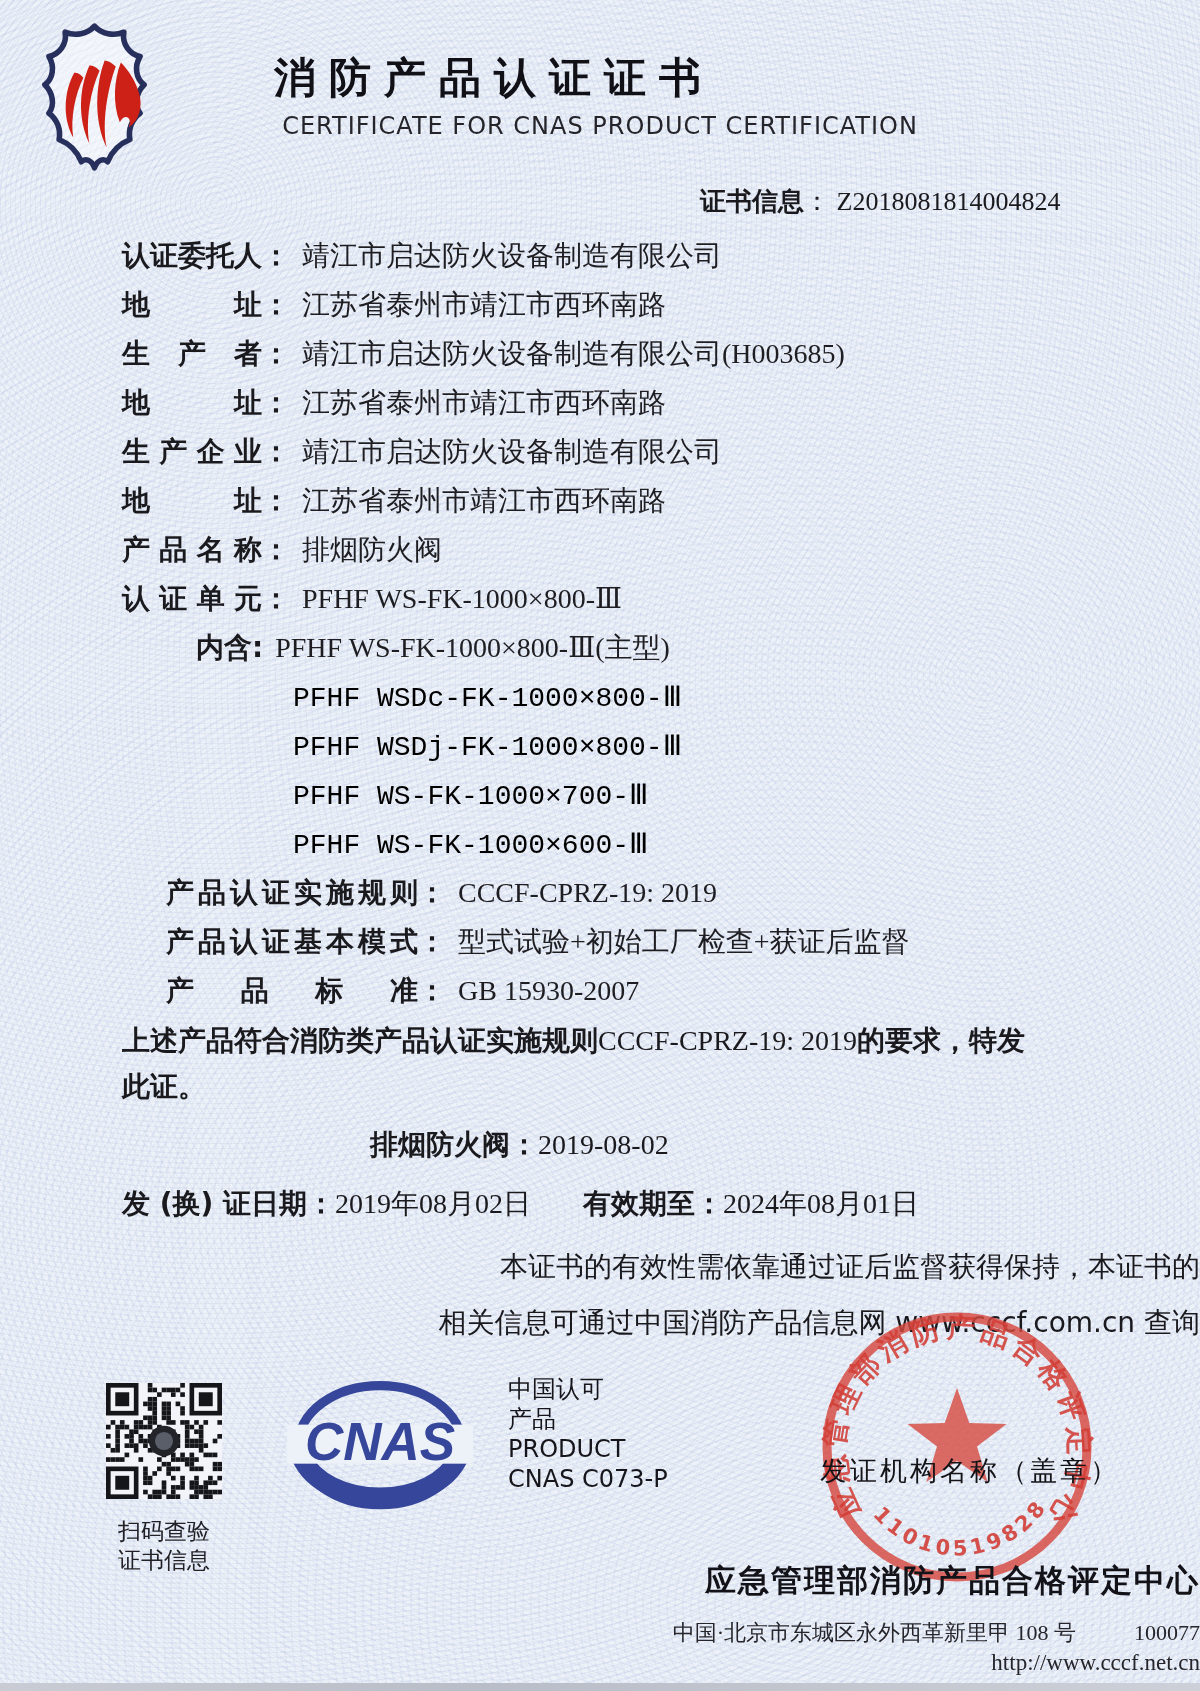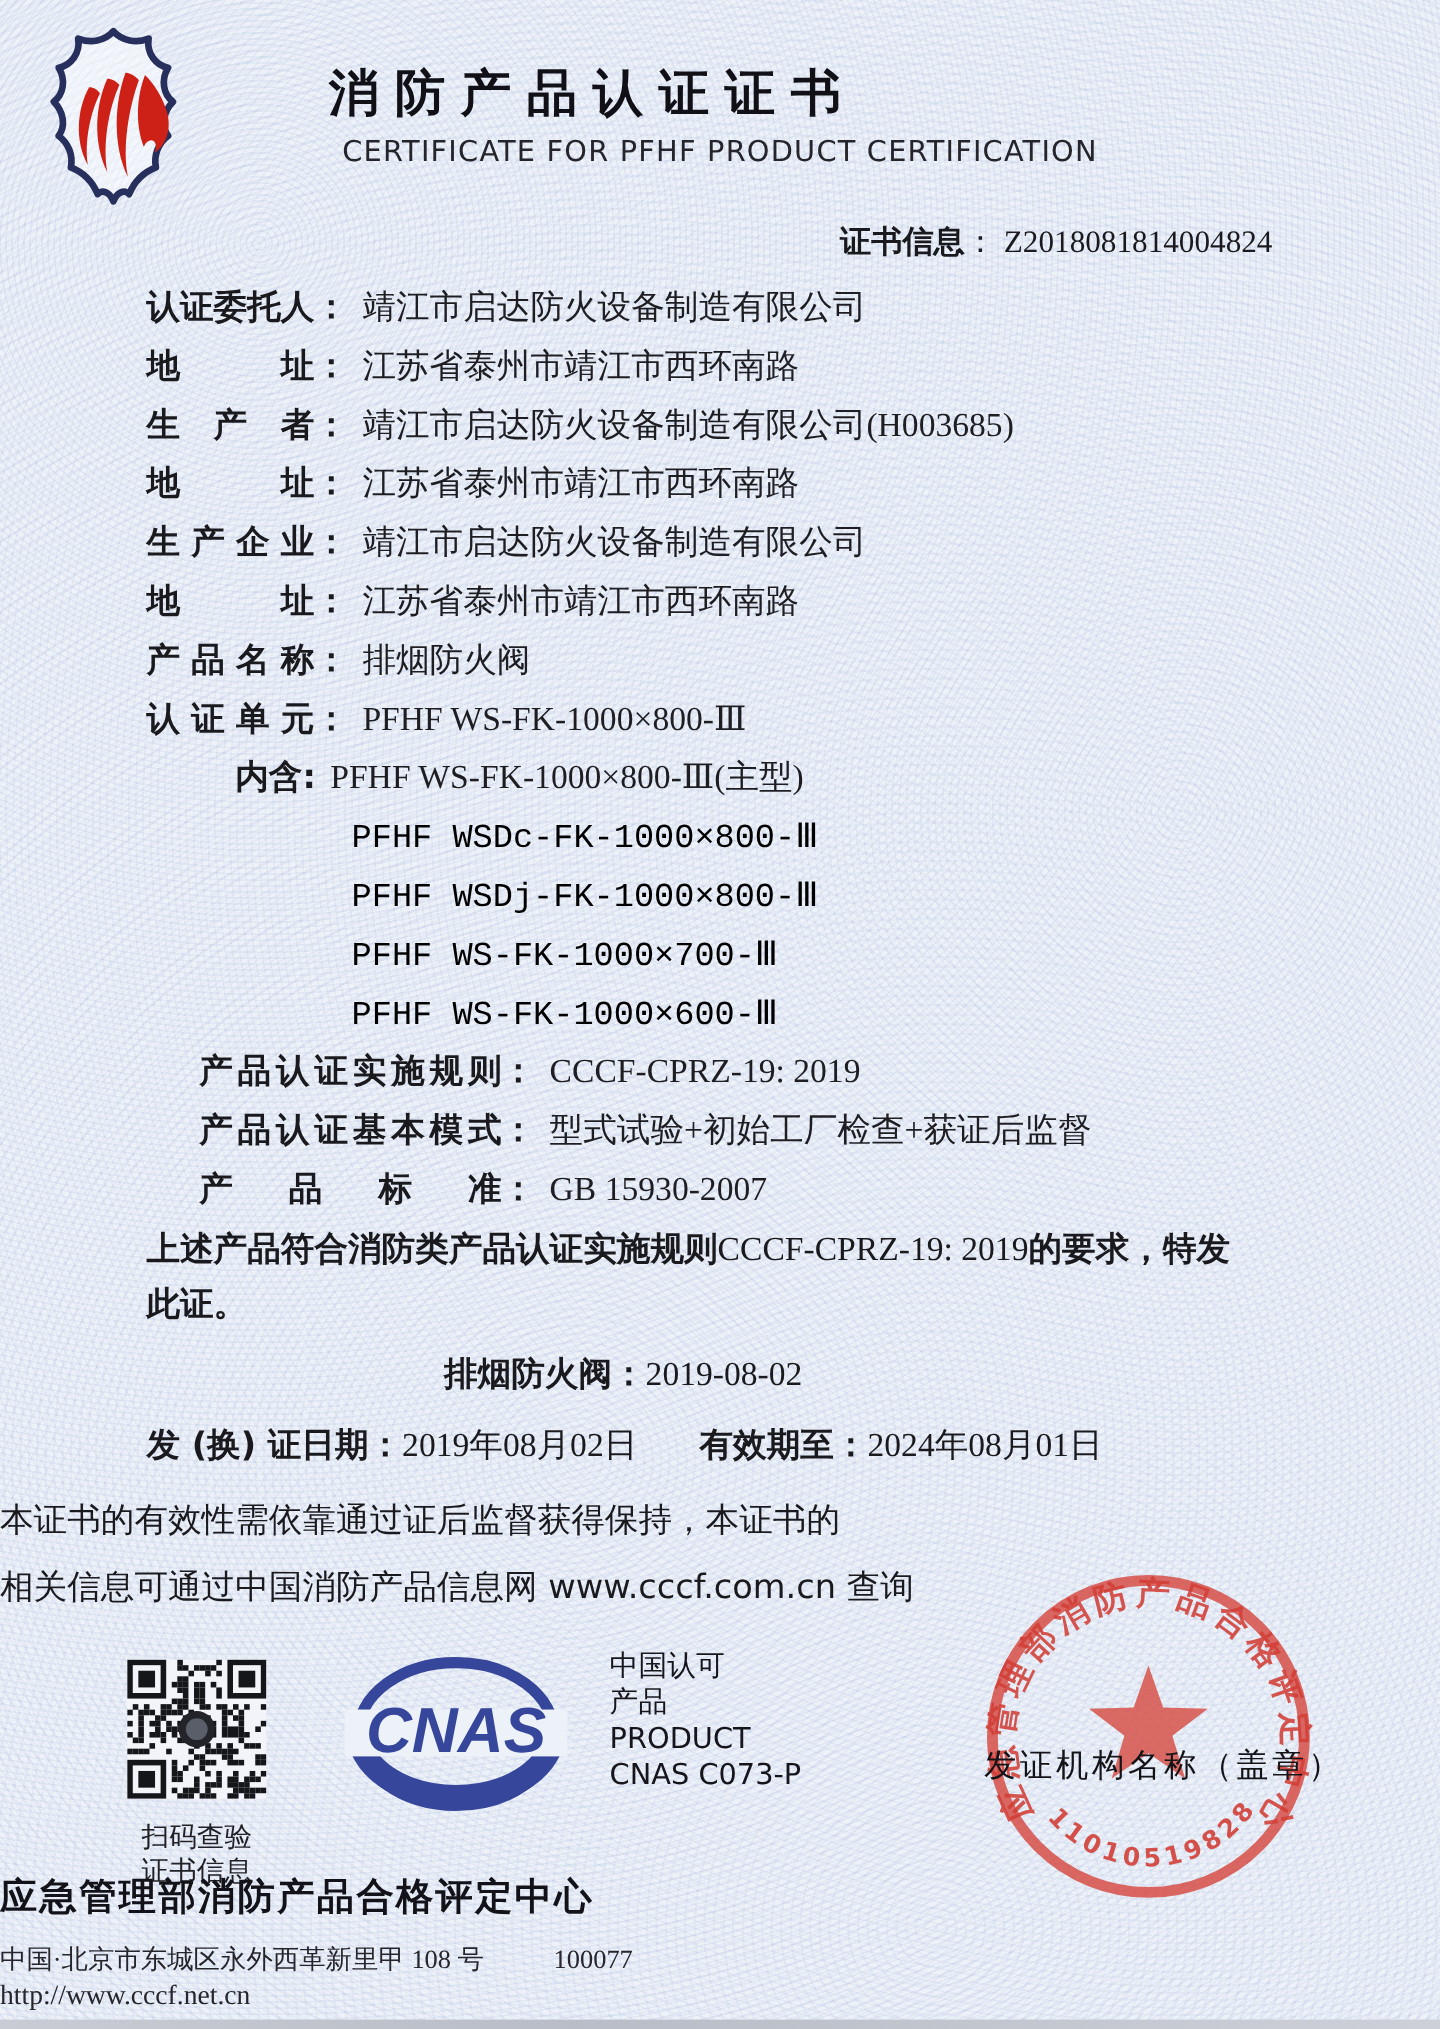--- a/index.html
+++ b/index.html
@@ -28,21 +28,21 @@
   
   .row{position:absolute;left:122px;white-space:nowrap;font-size:28px;line-height:36px;}
   .lbl{display:inline-block;width:140px;font-weight:bold;text-align:justify;text-align-last:justify;vertical-align:top;}
   .lblw{display:inline-block;width:252px;font-weight:bold;text-align:justify;text-align-last:justify;vertical-align:top;margin-left:44px;}
   .colon{font-weight:bold;}
   .val{margin-left:12px;font-family:"Liberation Serif","DejaVu Serif",serif;color:#1d1d22;margin-top:40px;}
   .contains-lbl{display:inline-block;margin-left:74px;font-weight:bold;}
   .cont-item{margin-left:171px;font-family:Liberation Mono, monospace;color:#000000;}
   .para{position:absolute;left:122px;width:1000px;font-size:28px;line-height:38px;white-space:nowrap;}
   .b{font-weight:bold;}
-  .centered{left:0;width:1200px;text-align:left;white-space:nowrap;}
+  .centered{left:0;width:1200px;text-align:right;white-space:nowrap;}
   
   .qr-wrap{left:106px;top:1383px;width:116px;height:116px;background:#f2f4f9;}
   .qr-cap{left:106px;width:116px;text-align:center;font-size:23px;line-height:29px;color:#202026;}
   .cnas-text{left:508px;top:1374px;font-size:24px;line-height:30px;color:#15151b;}
   .cnas-text .zh{font-family:"Liberation Serif","DejaVu Serif",serif;}
   .seal-caption{left:820px;top:1453px;font-size:27px;letter-spacing:3px;color:#141418;z-index:5;white-space:nowrap;}
   .footer-org{top:1560px;font-size:31px;font-weight:bold;letter-spacing:2px;color:#121218;}
   .footer-addr{top:1618px;font-size:22px;color:#25252b;}
   .footer-addr .gap{display:inline-block;width:58px;}
   .footer-url{top:1650px;font-size:23px;color:#25252b;}
@@ -55,21 +55,21 @@
   <svg width="138" height="162" viewBox="0 0 135 160">
     <path d="M67 8 C60 16 48 18 38 14 C40 26 32 36 22 38 C28 48 26 60 18 66 C26 74 28 86 22 94 C30 100 34 110 32 120 C42 124 50 132 54 142 C58 138 64 140 67 148 C70 140 76 138 80 142 C84 132 92 124 102 120 C100 110 104 100 112 94 C106 86 108 74 116 66 C108 60 106 48 112 38 C102 36 94 26 96 14 C86 18 74 16 67 8 Z" fill="rgba(250,251,254,0.55)" stroke="#272f5d" stroke-width="5.5" stroke-linejoin="round"></path>
     <path d="M47 54 C37 72 35 98 46 118 C43 99 48 75 56 59 C53 55 50 54 47 54 Z" fill="#cd2016"></path>
     <path d="M62 47 C52 69 50 99 62 124 C58 101 63 72 72 52 C68 48 65 47 62 47 Z" fill="#cd2016"></path>
     <path d="M77 42 C68 66 66 101 79 128 C74 103 80 70 88 48 C84 44 80 42 77 42 Z" fill="#cd2016"></path>
     <path d="M93 44 C86 62 85 85 92 103 C96 94 105 97 101 108 C111 101 115 88 111 74 C107 61 100 51 93 44 Z" fill="#cd2016"></path>
   </svg>
 </div>
 
 <div class="abs title">消防产品认证证书</div>
-<div class="abs subtitle">CERTIFICATE FOR PFHF PRODUCT CERTIFICATION</div>
+<div class="abs subtitle">CERTIFICATE FOR CNAS PRODUCT CERTIFICATION</div>
 <div class="abs certno serif">
   <span class="lab">证书信息</span><span>：</span>
   <span>Z2018081814004824</span>
 </div>
 
 <div class="row" style="top:238px">
   <span class="lbl">认证委托人</span><span class="colon">：</span><span class="val">靖江市启达防火设备制造有限公司</span>
 </div>
 <div class="row" style="top:287px">
   <span class="lbl">地址</span><span class="colon">：</span><span class="val">江苏省泰州市靖江市西环南路</span>

